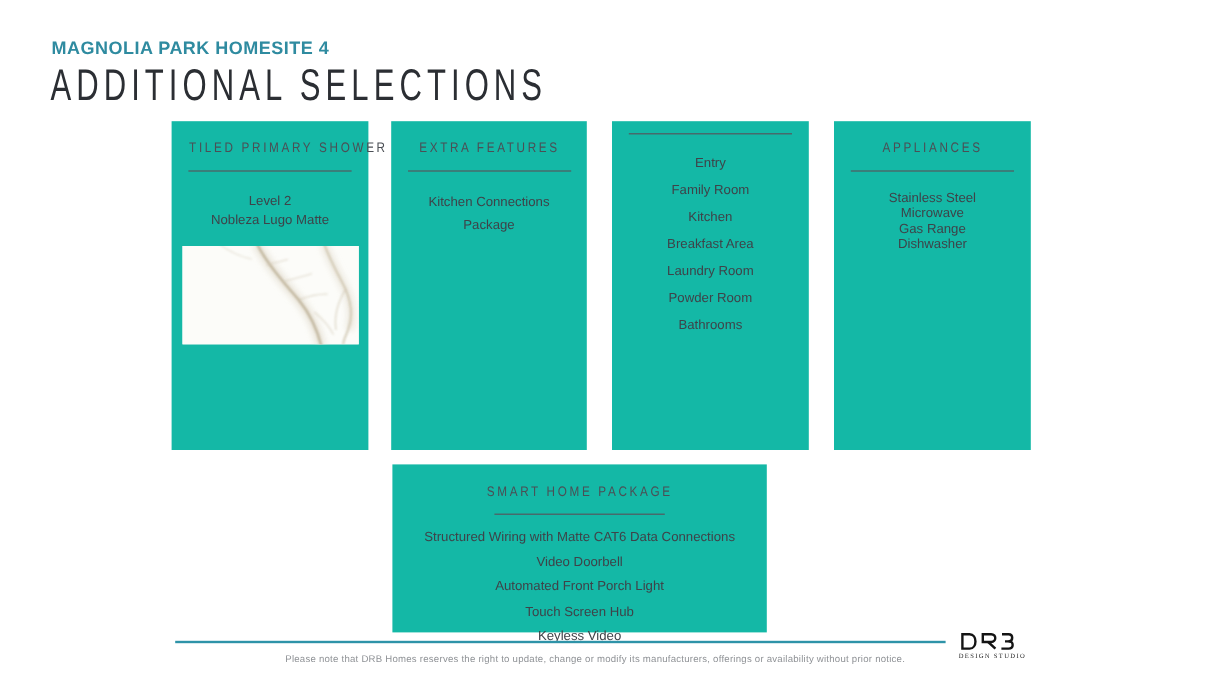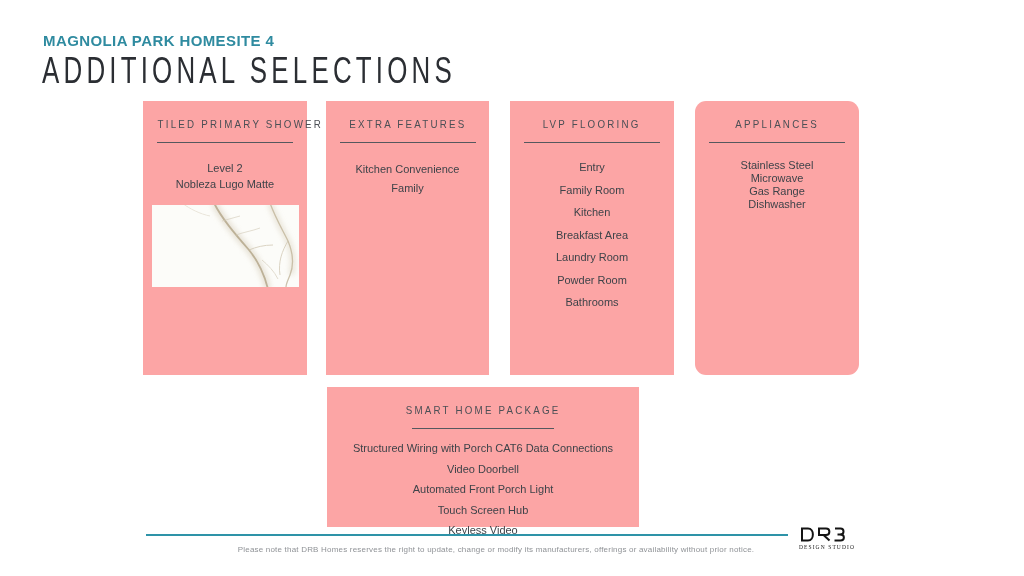--- a/index.html
+++ b/index.html
@@ -15,26 +15,26 @@
   }
   .title {
     position:absolute; left:42px; top:50px; white-space:nowrap;
   }
   .title .stretch {
     display:inline-block; transform:scaleX(0.70); transform-origin:left center;
     font-size:37px; font-weight:300; letter-spacing:6px; color:#2b2e33;
   }
   
   .card {
-    position:absolute; background:#fca5a5; top:101px; height:274px;
+    position:absolute; background:#14b8a6; top:101px; height:274px;
   }
   .card1 { left:143px; width:164px; }
   .card2 { left:326px; width:163px; }
   .card3 { left:510px; width:164px; }
-  .card4 { left:695px; width:164px;border-radius:11px; }
+  .card4 { left:695px; width:164px; }
   .card5 { left:327px; top:387px; width:312px; height:140px; }
   .card-heading { text-align:center; margin-top:13px; white-space:nowrap; }
   .card-heading .stretch {
     display:inline-block; transform:scaleX(0.85); transform-origin:center;
     font-size:11.5px; font-weight:400; letter-spacing:2.6px; color:#4b4f55;
   }
   .card-underline {
     height:1px; background:#55585e; margin:10px auto 0; width:136px;
   }
   .card5 .card-underline { width:142px; }
@@ -105,28 +105,25 @@
       <path d="M110,55 C116,60 122,66 126,74" fill="none" stroke="#cfc6b2" stroke-width="1" filter="url(#b1)" opacity="0.6"></path>
     </svg>
   </div>
 
   <div class="card card2">
     <div class="card-heading">
       <span class="stretch">EXTRA FEATURES</span>
     </div>
     <div class="card-underline"></div>
     <div class="items">
-      <div class="item">Kitchen Convenience Family</div>
+      <div class="item">Kitchen Connections Package</div>
     </div>
   </div>
 
   <div class="card card3">
-    <div class="card-heading">
-      <span class="stretch">LVP FLOORING</span>
-    </div>
     <div class="card-underline"></div>
     <div class="items">
       <div class="item">Entry</div>
       <div class="item">Family Room</div>
       <div class="item">Kitchen</div>
       <div class="item">Breakfast Area</div>
       <div class="item">Laundry Room</div>
       <div class="item">Powder Room</div>
       <div class="item">Bathrooms</div>
     </div>
@@ -144,21 +141,21 @@
       <div class="item">Dishwasher</div>
     </div>
   </div>
 
   <div class="card card5">
     <div class="card-heading">
       <span class="stretch">SMART HOME PACKAGE</span>
     </div>
     <div class="card-underline"></div>
     <div class="items">
-      <div class="item">Structured Wiring with Porch CAT6 Data Connections</div>
+      <div class="item">Structured Wiring with Matte CAT6 Data Connections</div>
       <div class="item">Video Doorbell</div>
       <div class="item">Automated Front Porch Light</div>
       <div class="item">Touch Screen Hub</div>
       <div class="item">Keyless Video</div>
     </div>
   </div>
 
   <div class="footer-divider"></div>
   <div class="disclaimer">Please note that DRB Homes reserves the right to update, change or modify its manufacturers, offerings or availability without prior notice.</div>
 

